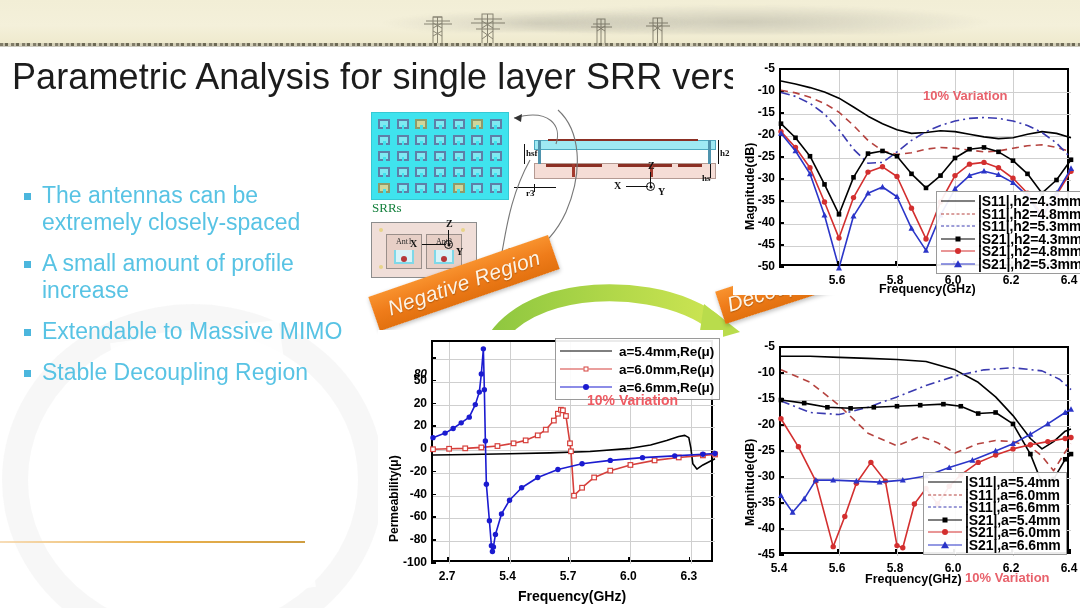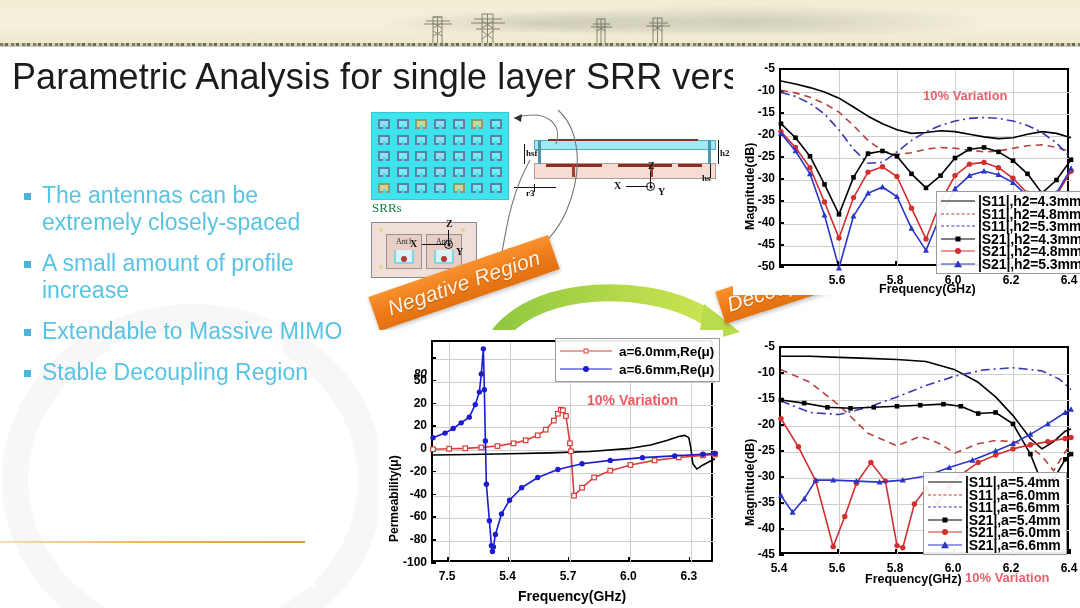--- a/index.html
+++ b/index.html
@@ -753,33 +753,39 @@
           <circle cx="124.88571428571429" cy="127.50769230769231" r="2.7" fill="#1b1bd0"></circle>
           <circle cx="149.05714285714285" cy="121.81538461538462" r="2.7" fill="#1b1bd0"></circle>
           <circle cx="177.25714285714298" cy="118.39999999999999" r="2.7" fill="#1b1bd0"></circle>
           <circle cx="209.48571428571424" cy="115.66769230769229" r="2.7" fill="#1b1bd0"></circle>
           <circle cx="241.7142857142857" cy="113.84615384615385" r="2.7" fill="#1b1bd0"></circle>
           <circle cx="269.91428571428577" cy="112.25230769230768" r="2.7" fill="#1b1bd0"></circle>
           <circle cx="282" cy="111.56923076923077" r="2.7" fill="#1b1bd0"></circle>
         </svg>
     </div>
     <div id="p2-xtl">
-        <div class="xtl" style="left: 69.1143px; top: 239px;">7.5</div>
+        <div class="xtl" style="left: 69.1143px; top: 239px;">2.7</div>
         <div class="tick" style="left: 69.1143px; top: 227px; width: 1.5px; height: 5px;"></div>
         <div class="xtl" style="left: 129.543px; top: 239px;">5.4</div>
         <div class="tick" style="left: 129.543px; top: 227px; width: 1.5px; height: 5px;"></div>
         <div class="xtl" style="left: 189.971px; top: 239px;">5.7</div>
         <div class="tick" style="left: 189.971px; top: 227px; width: 1.5px; height: 5px;"></div>
         <div class="xtl" style="left: 250.4px; top: 239px;">6.0</div>
         <div class="tick" style="left: 250.4px; top: 227px; width: 1.5px; height: 5px;"></div>
         <div class="xtl" style="left: 310.829px; top: 239px;">6.3</div>
         <div class="tick" style="left: 310.829px; top: 227px; width: 1.5px; height: 5px;"></div>
       </div>
     <div class="axlabel" style="left:140px;top:258px;font-size:14px">Frequency(GHz)</div>
     <div class="legend big" id="p2-leg" style="left:177px;top:8px">
+        <div class="row">
+          <span class="sample" style="--c: #000000;">
+            <i class="ln solid" style="--c:#000000"></i>
+          </span>
+          <span class="lab">a=5.4mm,Re(μ)</span>
+        </div>
         <div class="row">
           <span class="sample" style="--c: #d6403c;">
             <i class="ln solid" style="--c:#d6403c"></i>
             <i class="mk osq" style="--c:#d6403c"></i>
           </span>
           <span class="lab">a=6.0mm,Re(μ)</span>
         </div>
         <div class="row">
           <span class="sample" style="--c: #1b1bd0;">
             <i class="ln solid" style="--c:#1b1bd0"></i>

